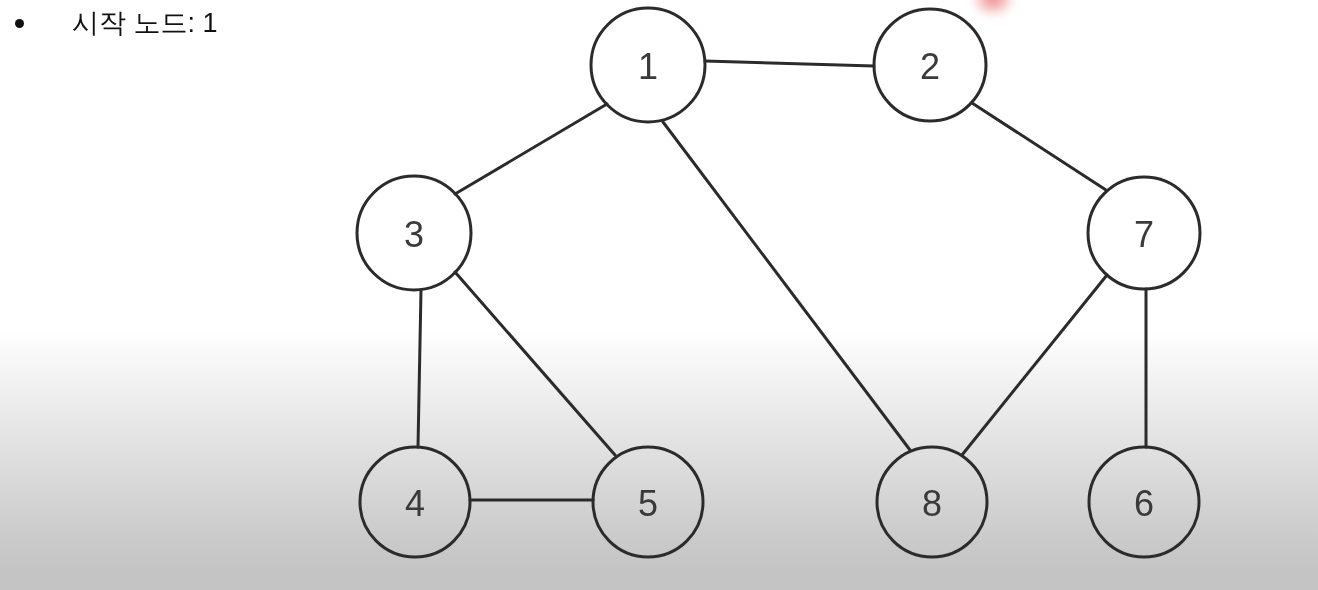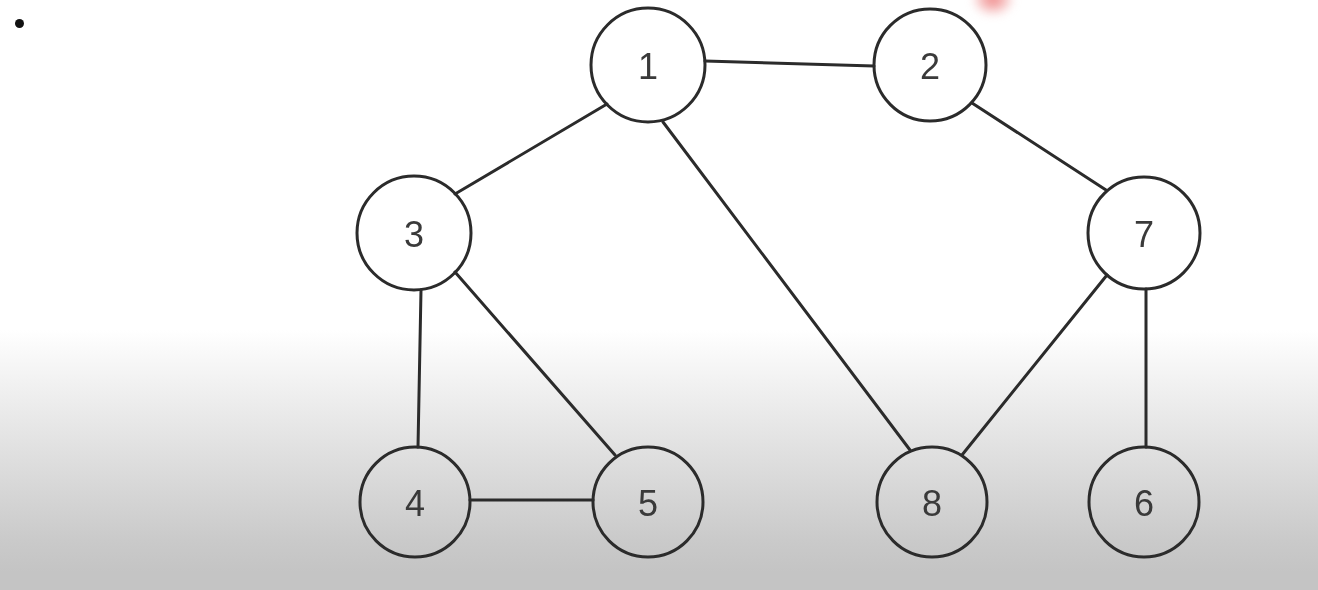--- a/index.html
+++ b/index.html
@@ -99,20 +99,21 @@
 </style>
 </head>
 <body>
 
 <div id="screen">
 
   <div id="bg-gradient"></div>
 
   <div id="bullet-line">
     <span id="bullet-dot"></span>
+    <span id="bullet-text">시작 노드: 1</span>
   </div>
 
   <svg id="graph-svg" viewBox="0 0 1318 590" xmlns="http://www.w3.org/2000/svg">
     <g id="edges-layer">
         <line class="edge-line" x1="705" y1="61" x2="874" y2="66" stroke="#2b2b2b"></line>
         <line class="edge-line" x1="607" y1="104" x2="455" y2="194" stroke="#2b2b2b"></line>
         <line class="edge-line" x1="663" y1="122" x2="910" y2="450" stroke="#2b2b2b"></line>
         <line class="edge-line" x1="972" y1="103" x2="1106" y2="190" stroke="#2b2b2b"></line>
         <line class="edge-line" x1="421" y1="290" x2="418" y2="447" stroke="#2b2b2b"></line>
         <line class="edge-line" x1="455" y1="272" x2="615" y2="455" stroke="#2b2b2b"></line>

